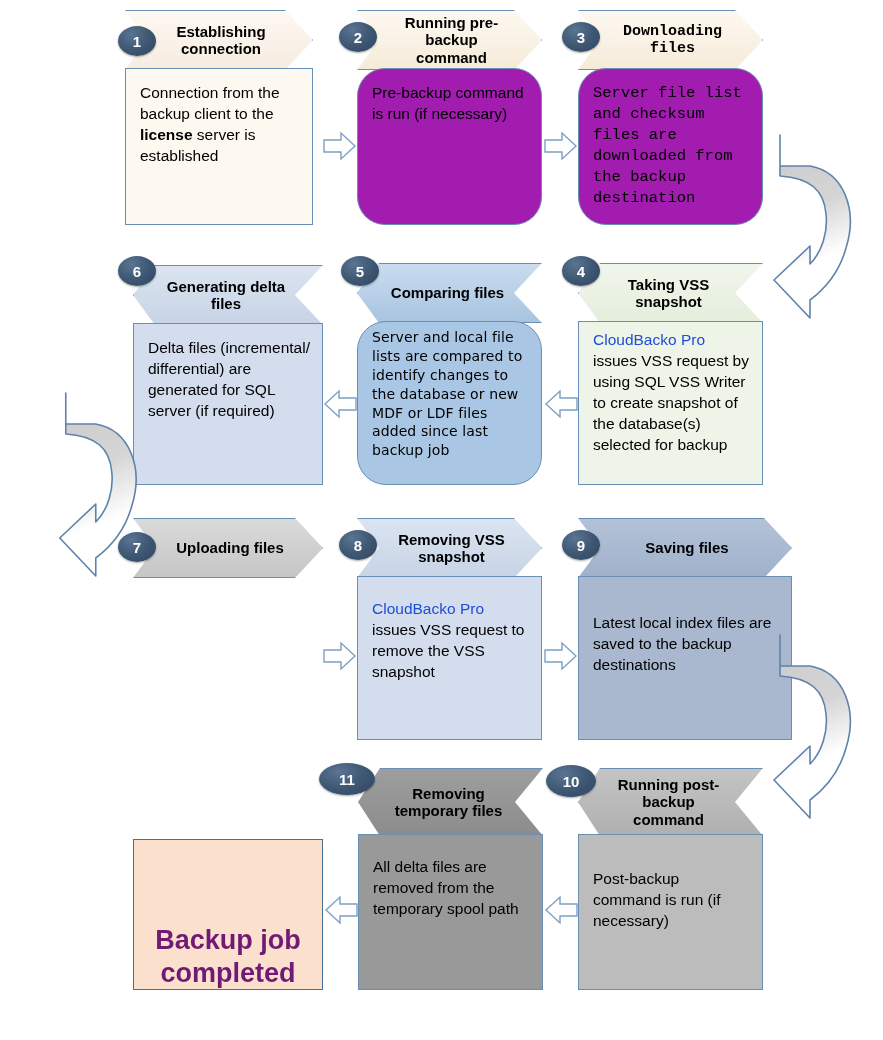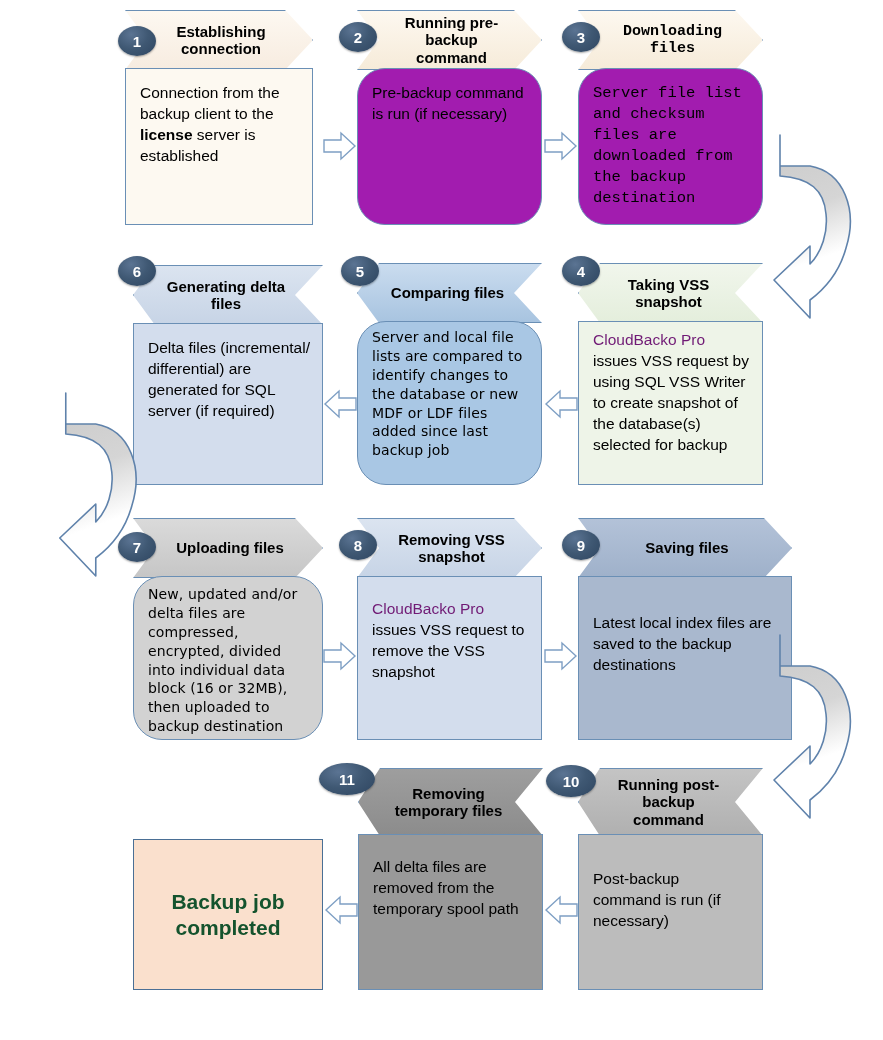--- a/index.html
+++ b/index.html
@@ -91,33 +91,33 @@
   .t-gray1  .banner  { background: linear-gradient(180deg,#dadada 0%, #c6c6c6 100%); }
   .t-gray1  .bodybox { background: #d2d2d2; }
 
   .t-gray3  .banner  { background: linear-gradient(180deg,#9e9e9e 0%, #8c8c8c 100%); }
   .t-gray3  .bodybox { background: #999999; }
 
   .t-gray4  .banner  { background: linear-gradient(180deg,#c4c4c4 0%, #b0b0b0 100%); }
   .t-gray4  .bodybox { background: #bcbcbc; }
 
   
-  .brand { color: #701a75; }
+  .brand { color: #1d4ed8; }
 
   
   .casual .bodybox { font-family: "DejaVu Sans", sans-serif; font-size: 14px; letter-spacing: .1px; border-radius: 29px; }
 
   
   .terminal {
     position: absolute;
     border: 1px solid #4a6f95;
     background: #fae0cd;
-    display: flex; align-items: center; justify-content: center;
+    display: flex; align-items: flex-end; justify-content: center;
     text-align: center;
-    font-size: 21px; font-weight: bold; color: #14532d;
+    font-size: 27px; font-weight: bold; color: #701a75;
     line-height: 1.2;
   }
 
   
   .arrow { position: absolute; }
   .arrow svg { display: block; }
 
   
   .curve { position: absolute; }
   .curve svg { display: block; overflow: visible; }
@@ -258,23 +258,20 @@
                L 100,198 L 136,160 L 100,126 L 100,144
                C 88,132 82,112 84,94
                C 86,70 100,58 130,56 Z" transform="translate(-14,-8) scale(1,1)" fill="url(#gcurveB)" stroke="#5f82ab" stroke-width="1.6" stroke-linejoin="round" style="transform-box: fill-box; transform-origin: center; transform: scaleX(-1) translate(0px,0px);"></path>
     </svg>
   </div>
 
   <div class="step dir-right t-gray1 casual" style="left:133px; top:518px; width:190px; height:222px;">
     <div class="banner">
       <span class="banner-label">Uploading files</span>
     </div>
-    <div class="bodybox" style="height:164px; padding-top:8px;">
-      <span class="txt">New, updated and/or delta files  are compressed, encrypted, divided into individual data block (16 or 32MB), then uploaded to backup destination</span>
-    </div>
   </div>
   <div class="badge" style="left:118px; top:532px;">
     <span>7</span>
   </div>
 
   <div class="step dir-right t-blue3" style="left:357px; top:518px; width:185px; height:222px;">
     <div class="banner">
       <span class="banner-label">Removing VSS snapshot</span>
     </div>
     <div class="bodybox" style="height:164px; padding-top:22px;">

